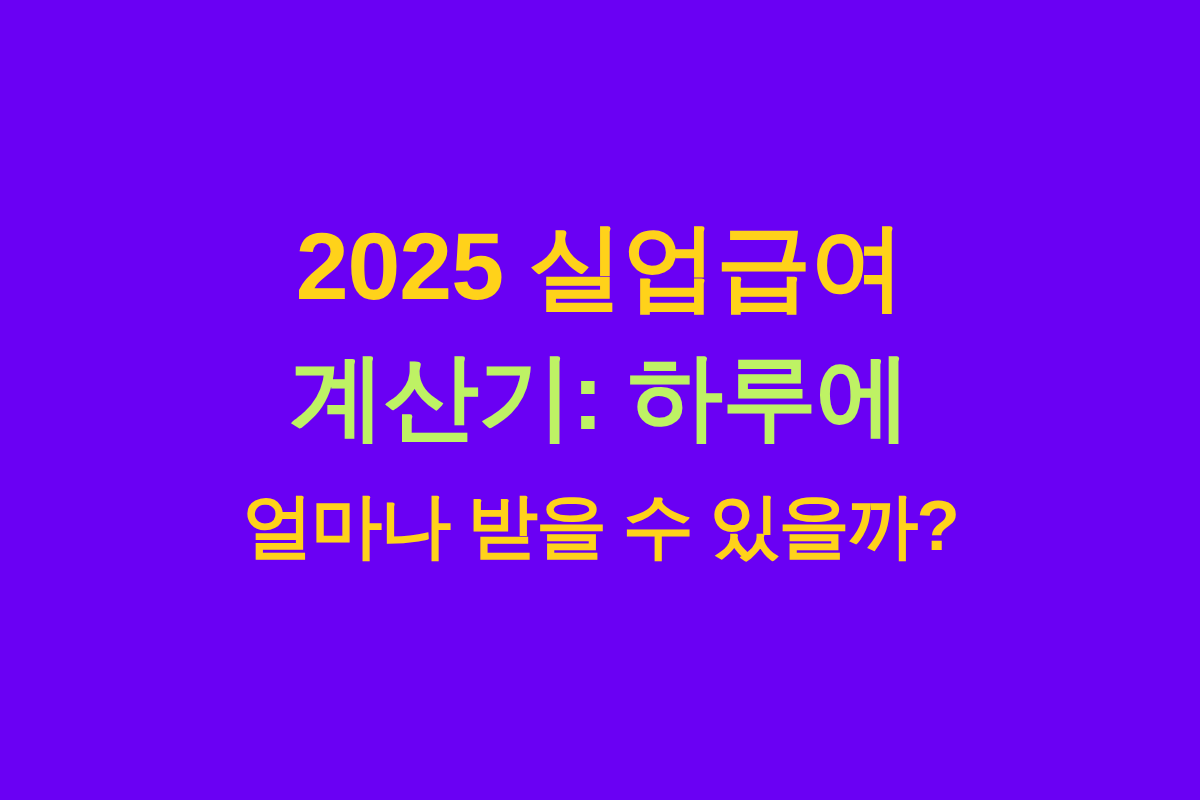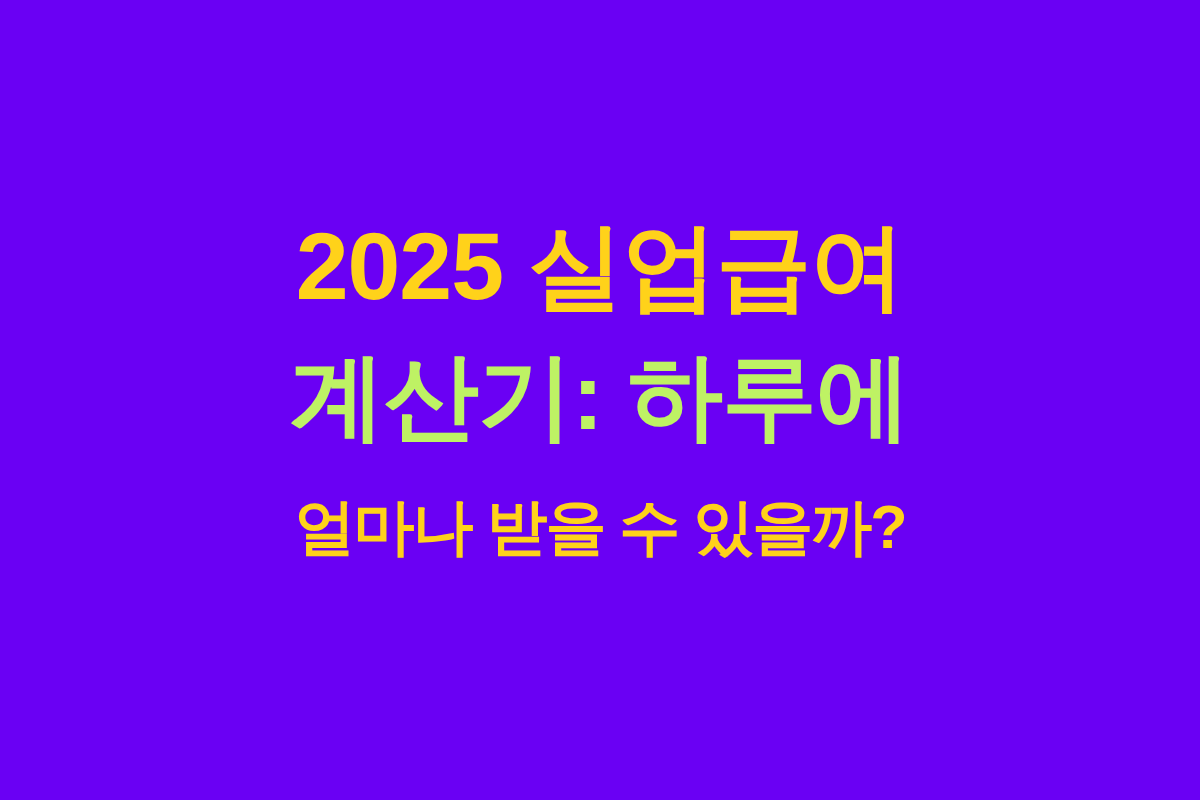--- a/index.html
+++ b/index.html
@@ -51,21 +51,21 @@
 
   .headline-line.line-1 {
     font-size: 95px;
   }
 
   .headline-line.line-2 {
     font-size: 95px;
   }
 
   .headline-line.line-3 {
-    font-size: 61px;
+    font-size: 71px;
     letter-spacing: -2px;
   }
 </style>
 </head>
 <body>
 
 <div class="thumbnail-canvas" style="background: rgb(106, 0, 244);">
 
   <div class="headline-block">
 

